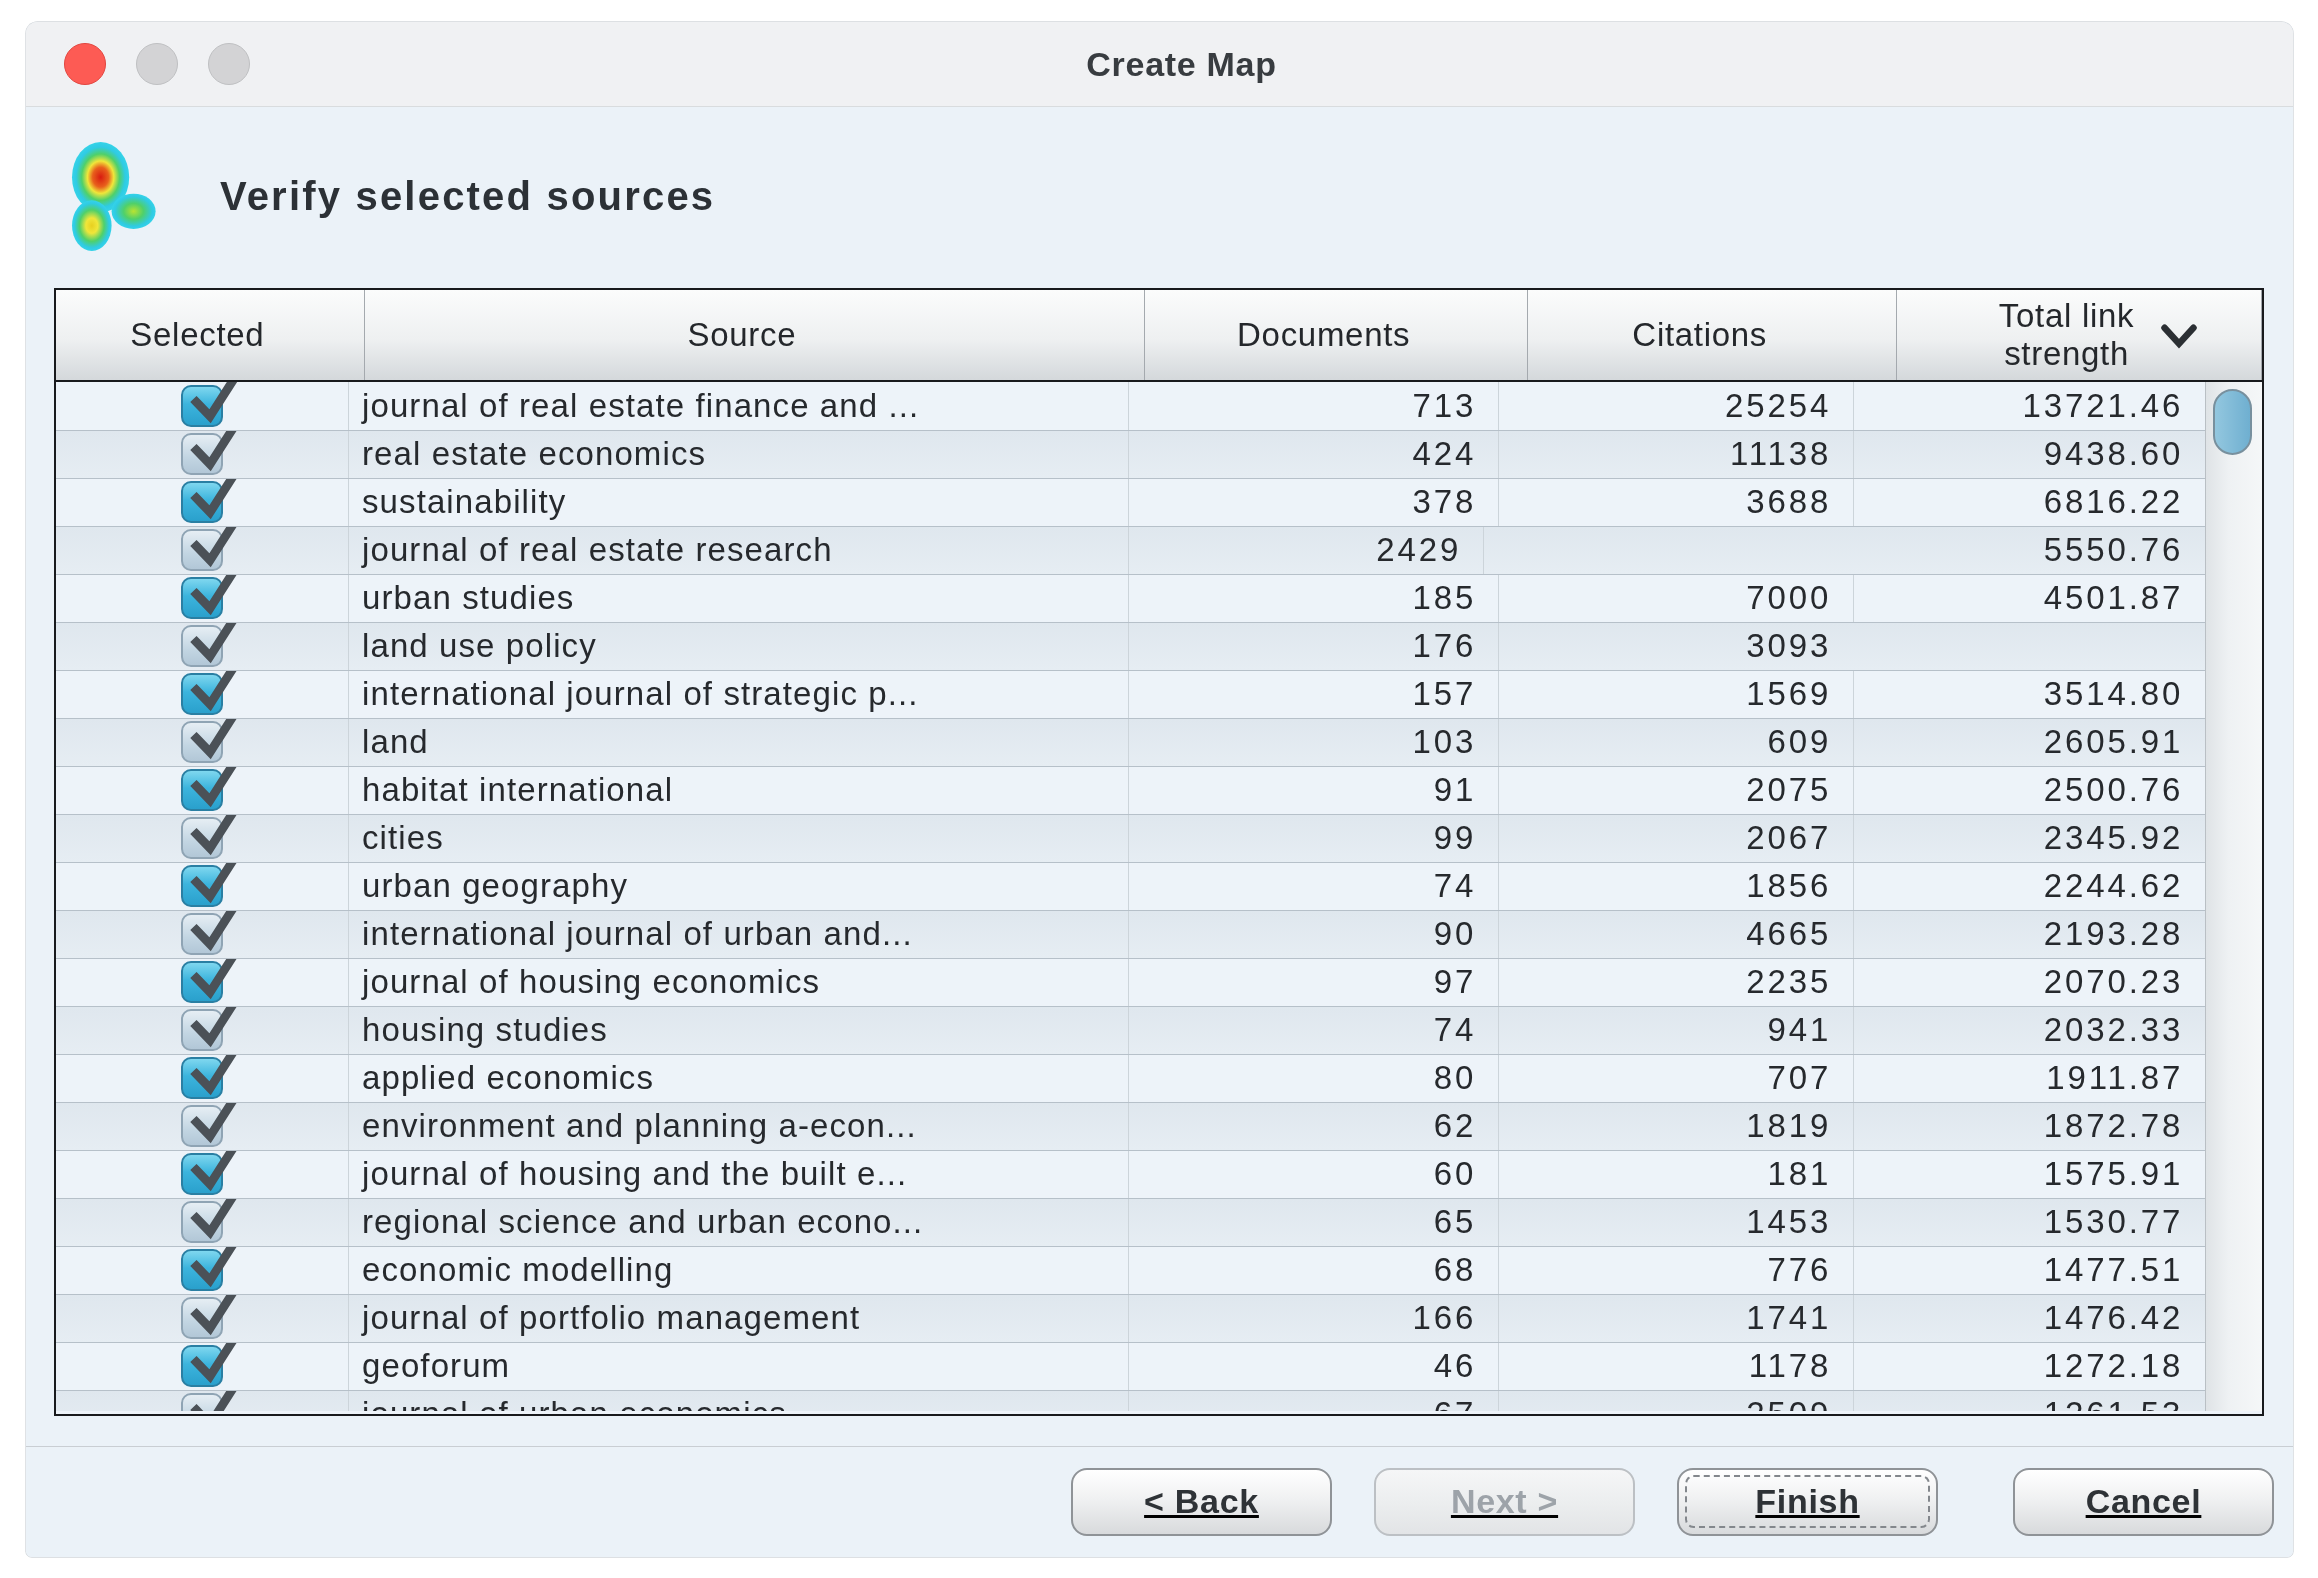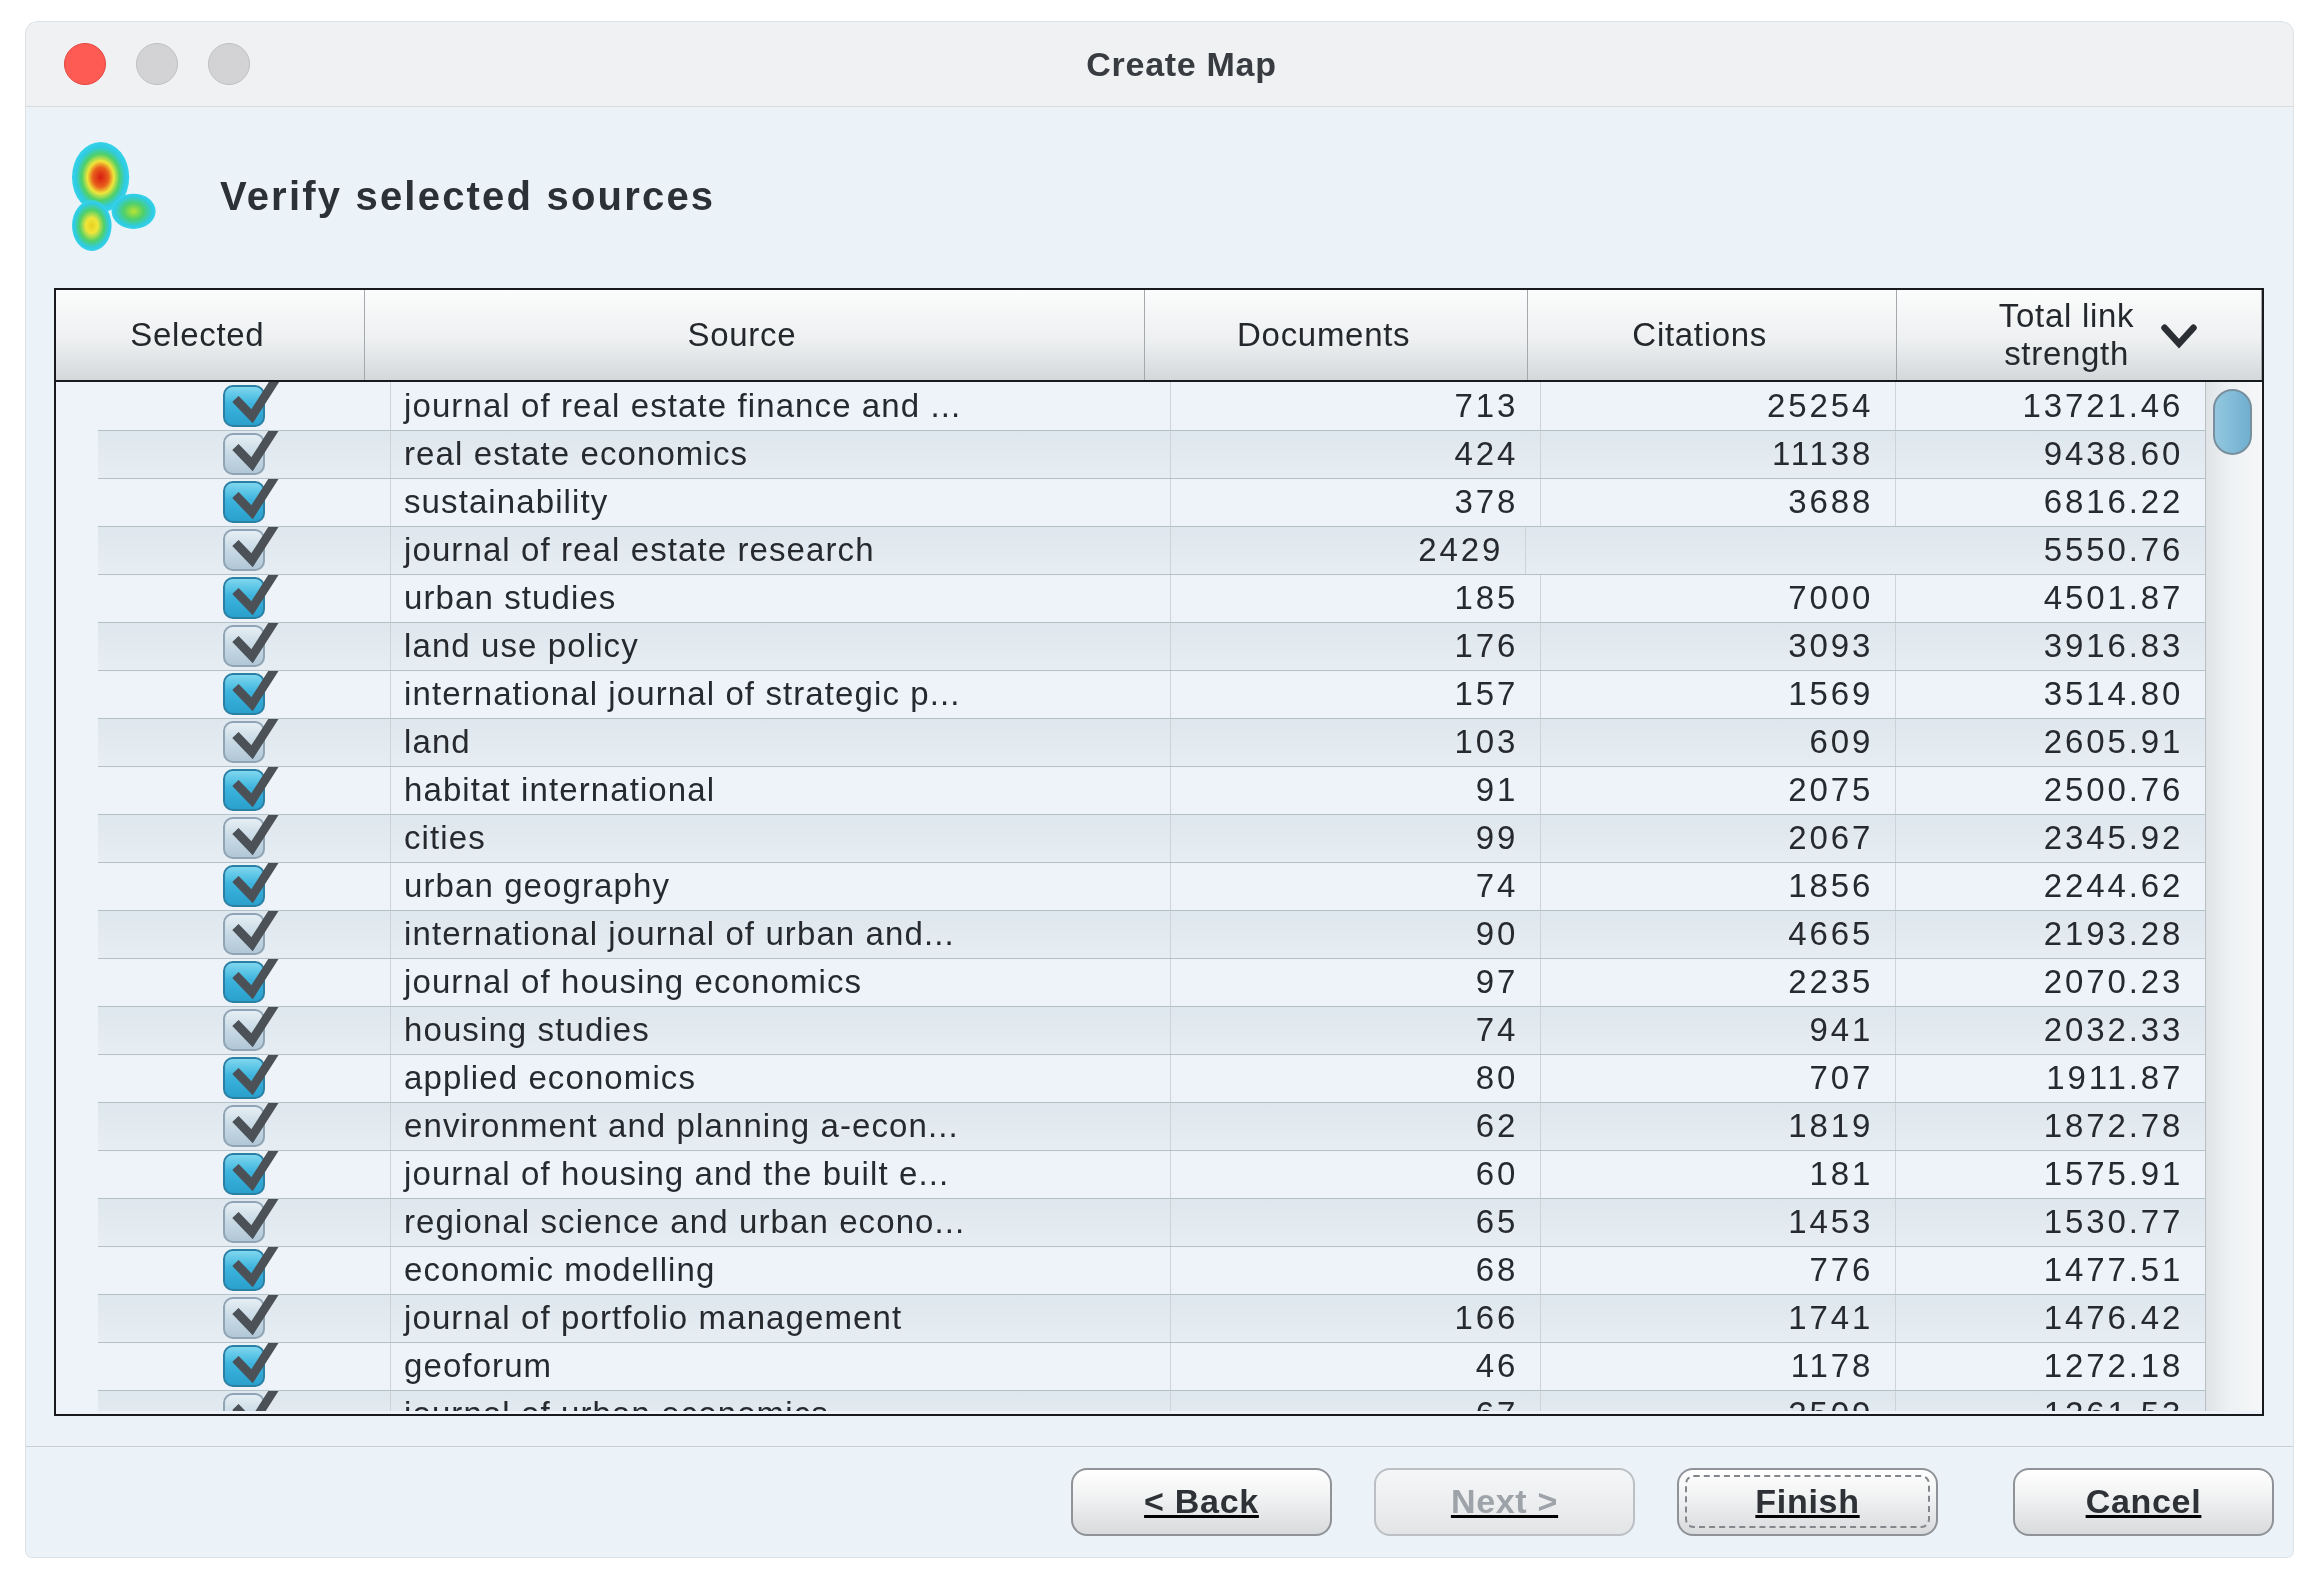--- a/index.html
+++ b/index.html
@@ -51,21 +51,21 @@
   }
   .th:first-child{border-left:none;}
   .col-sel{width:292px;}
   .col-src{width:780px;}
   .col-doc{width:370px;}
   .col-cit{width:355px;}
   .th.col-tls{width:351px;}
   .col-scroll{flex:1;}
   .tls-inner{width:224px;text-align:center;line-height:1.15;}
   .sort-icon{position:absolute;right:38px;top:32px;width:38px;height:29px;}
-  .tbody{position:relative;height:1029px;overflow:hidden;margin-left:42px;}
+  .tbody{position:relative;height:1029px;overflow:hidden;}
   .rows{margin-right:57px;}
   .tr{display:flex;height:48px;background:#edf3f9;}
   .tr:nth-child(even){background:linear-gradient(180deg,#dfe7ee 0%,#e6edf3 100%);}
   .tr + .tr{border-top:1.4px solid #b6c0c9;}
   .td{
     display:flex;align-items:center;
     font-size:33px;color:#26292d;letter-spacing:1.1px;
     border-left:1.4px solid #ccd4da;overflow:hidden;white-space:nowrap;
   }
   .td:first-child{border-left:none;}
@@ -254,21 +254,20 @@
     <div class="td col-sel">
       <span class="cb">
         <svg class="check" viewBox="0 0 100 100">
           <path d="M20 55 L42 78 L88 6" fill="none" stroke="#4b5157" stroke-width="14" stroke-linecap="square" stroke-linejoin="miter"></path>
         </svg>
       </span>
     </div>
     <div class="td col-src">land use policy</div>
     <div class="td col-doc num">176</div>
     <div class="td col-cit num">3093</div>
-    <div class="td col-tls num">3916.83</div>
   </div>
 
   <div class="tr">
     <div class="td col-sel">
       <span class="cb">
         <svg class="check" viewBox="0 0 100 100">
           <path d="M20 55 L42 78 L88 6" fill="none" stroke="#4b5157" stroke-width="14" stroke-linecap="square" stroke-linejoin="miter"></path>
         </svg>
       </span>
     </div>

